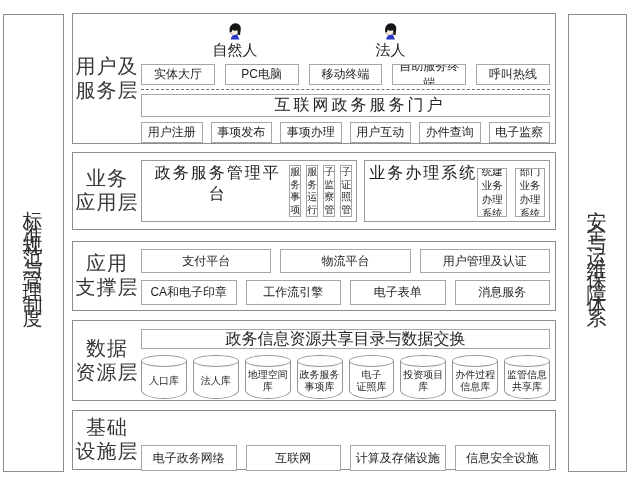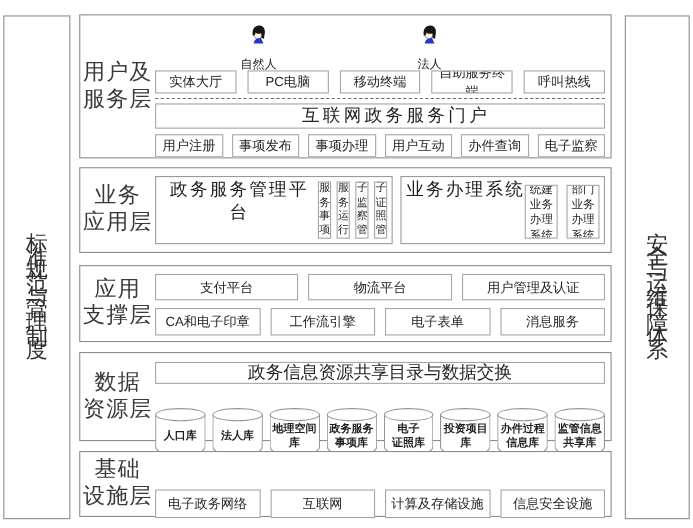--- a/index.html
+++ b/index.html
@@ -33,21 +33,21 @@
     border:1px solid #a6a6a6; background:#fff; box-sizing:border-box;
     display:flex; align-items:center; justify-content:center;
     text-align:center; color:#1f1f1f; overflow:hidden;
   }
   
   .l1 { top:13px; height:131px; }
   .l1c { padding-top:8px; }
   .actors { position:relative; height:42px; }
   .actor { position:absolute; top:0; transform:translateX(-50%);
            display:flex; flex-direction:column; align-items:center; }
-  .actor-label { font-size:11px; margin-top:11px; color:#1f1f1f; }
+  .actor-label { font-size:15px; margin-top:1px; color:#1f1f1f; }
   .channels { display:flex; gap:10px; height:21px; }
   .channels .box { flex:1; font-size:12px; }
   .dashed { border-top:1px dashed #6e6e6e; margin:4px 0; height:0; }
   .portal { height:23px; font-size:16px; letter-spacing:3px;padding-left:29px; }
   .functions { display:flex; gap:8px; height:21px; margin-top:5px; }
   .functions .box { flex:1; font-size:12px; }
   
   .l2 { top:152px; height:78px; }
   .l2c { display:flex; gap:7px; padding:7px 0; box-sizing:border-box; }
   .group { border:1px solid #9a9a9a; background:#fff; box-sizing:border-box;
@@ -65,21 +65,21 @@
   .l3 { top:241px; height:70px; }
   .l3c { padding-top:7px; }
   .row3a { display:flex; gap:9px; height:24px; }
   .row3a .box { flex:1; font-size:12px; }
   .row3b { display:flex; gap:9px; height:25px; margin-top:7px; }
   .row3b .box { flex:1; font-size:12px; }
   
   .l4 { top:320px; height:81px; }
   .l4c { padding-top:8px; }
   .exchange { height:20px; font-size:16px; }
-  .cyls { display:flex; gap:6px; margin-top:28px; height:38px;font-weight:bold; }
+  .cyls { display:flex; gap:6px; margin-top:12px; height:38px; }
   .cyl { flex:1; position:relative; background:#fff; box-sizing:border-box;
          border:1px solid #949494; border-top:none;
          border-radius:0 0 50% 50% / 0 0 9px 9px;
          display:flex; align-items:center; justify-content:center; }
   .cyl::before { content:""; position:absolute; left:-1px; right:-1px; top:-6px;
          height:12px; border:1px solid #949494; border-radius:50%;
          background:#fff; box-sizing:border-box; }
   .cyl-label { position:relative; z-index:1; font-size:10px; line-height:1.2;
          text-align:center; display:flex; flex-direction:column; padding-top:2px; }
   

